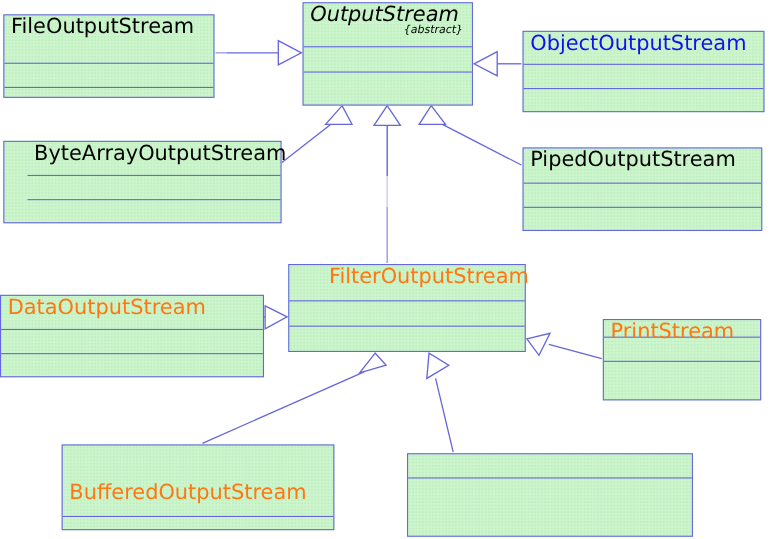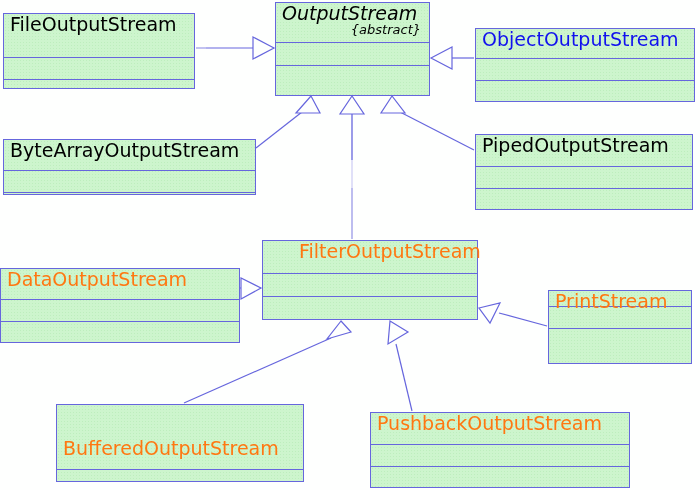--- a/index.html
+++ b/index.html
@@ -39,21 +39,21 @@
     border-bottom: 1px solid #6666dd;
     padding: 1px 6px 2px 6px;
     line-height: 1.05;
   }
   .uml-name {
     font-size: 19px;
     white-space: nowrap;
     letter-spacing: 0px;
   }
   .uml-stereotype {
-    font-size: 13px;
+    font-size: 10px;
     text-align: right;
     color: #000000;
     padding-right: 2px;
     margin-top: -1px;
   }
   .uml-attr-compartment {
     box-sizing: border-box;
     border-bottom: 1px solid #6666dd;
   }
   .uml-op-compartment {
@@ -139,21 +139,21 @@
   </div>
 
   <div class="uml-class" style="left:475px; top:28px; width:220px; height:74px;">
     <div class="uml-name-compartment" style="height:30px;">
       <div class="uml-name name-blue">ObjectOutputStream</div>
     </div>
     <div class="uml-attr-compartment" style="height:22px;"></div>
     <div class="uml-op-compartment" style="height:20px;"></div>
   </div>
 
-  <div class="uml-class" style="left:3px; top:139px; width:253px; height:56px;">
+  <div class="uml-class" style="left:3px; top:128px; width:253px; height:75px;padding-left:21px;">
     <div class="uml-name-compartment" style="height:31px;">
       <div class="uml-name name-black">ByteArrayOutputStream</div>
     </div>
     <div class="uml-attr-compartment" style="height:22px;"></div>
     <div class="uml-op-compartment" style="height:20px;"></div>
   </div>
 
   <div class="uml-class" style="left:475px; top:134px; width:218px; height:76px;">
     <div class="uml-name-compartment" style="height:32px;">
       <div class="uml-name name-black">PipedOutputStream</div>
@@ -188,20 +188,17 @@
 
   <div class="uml-class" style="left:56px; top:404px; width:248px; height:78px;">
     <div class="uml-name-compartment" style="height:32px;margin-top:33px;">
       <div class="uml-name name-orange">BufferedOutputStream</div>
     </div>
     <div class="uml-attr-compartment" style="height:23px;"></div>
     <div class="uml-op-compartment" style="height:21px;"></div>
   </div>
 
   <div class="uml-class" style="left:370px; top:412px; width:260px; height:76px;">
-    <div class="uml-name-compartment" style="height:32px;">
-      <div class="uml-name name-orange">PushbackOutputStream</div>
-    </div>
     <div class="uml-attr-compartment" style="height:22px;"></div>
     <div class="uml-op-compartment" style="height:20px;"></div>
   </div>
 
 </div>
 
 </body></html>

